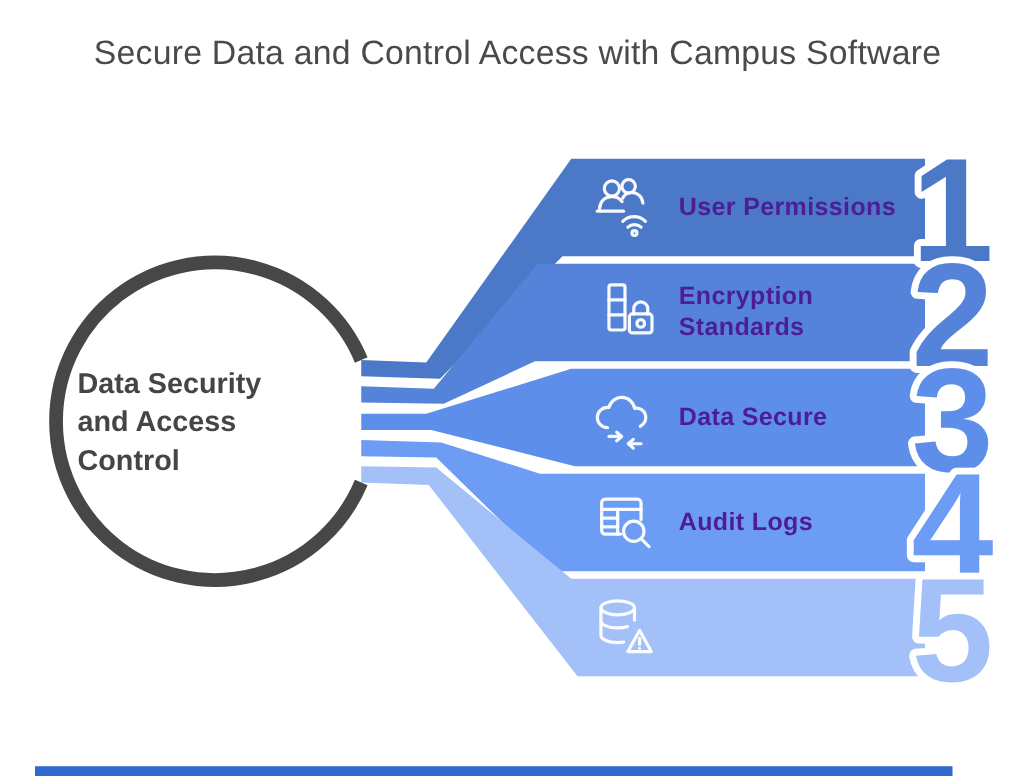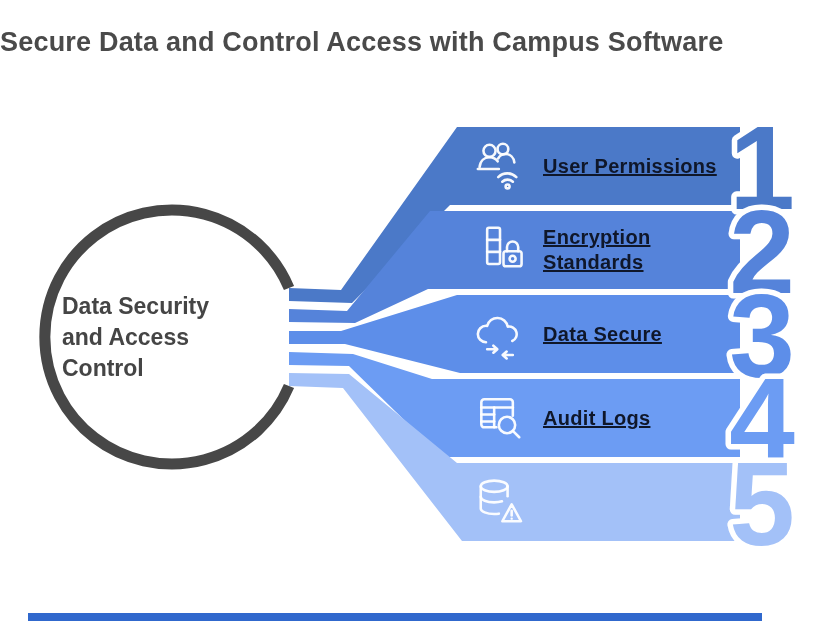--- a/index.html
+++ b/index.html
@@ -1,41 +1,41 @@
 <!DOCTYPE html>
 <html><head>
 <meta charset="utf-8">
 <style>
   html,body{margin:0;padding:0;background:#ffffff;}
   .stage{
     position:relative;width:828px;height:621px;background:#ffffff;overflow:hidden;
     font-family:"Liberation Sans",sans-serif;
   }
   .title{
-    position:absolute;top:27px;left:0;width:828px;text-align:left;
-    font-size:27px;font-weight:bold;color:#4a4a4a;letter-spacing:.2px;
+    position:absolute;top:27px;left:0;width:828px;text-align:center;
+    font-size:27px;font-weight:normal;color:#4a4a4a;letter-spacing:.2px;
   }
   .art{position:absolute;left:0;top:0;}
   .num{
     font-family:"Liberation Sans",sans-serif;
     font-size:118px;font-weight:bold;
     paint-order:stroke;stroke:#ffffff;stroke-width:11px;
     stroke-linejoin:round;stroke-linecap:round;
     text-anchor:middle;
   }
   .center-label{
     position:absolute;left:62px;top:291px;width:220px;text-align:left;
     font-size:23px;font-weight:bold;color:#454545;line-height:31px;
     white-space:pre-line;
   }
   .bar-label{
     position:absolute;left:543px;width:185px;height:60px;
     display:flex;align-items:center;
-    color:#0f172a;font-size:20px;font-weight:bold;letter-spacing:.3px;
-    line-height:25px;white-space:pre-line;text-decoration:underline;
+    color:#4c1d95;font-size:20px;font-weight:bold;letter-spacing:.3px;
+    line-height:25px;white-space:pre-line;
   }
   .icon-box{position:absolute;left:472px;width:56px;height:56px;}
   .icon-box svg{width:56px;height:56px;display:block;}
   .ic{fill:none;stroke:#ffffff;stroke-width:2.2;stroke-linecap:round;stroke-linejoin:round;opacity:.95;}
 </style>
 </head>
 <body>
 
 <div class="stage">
 

